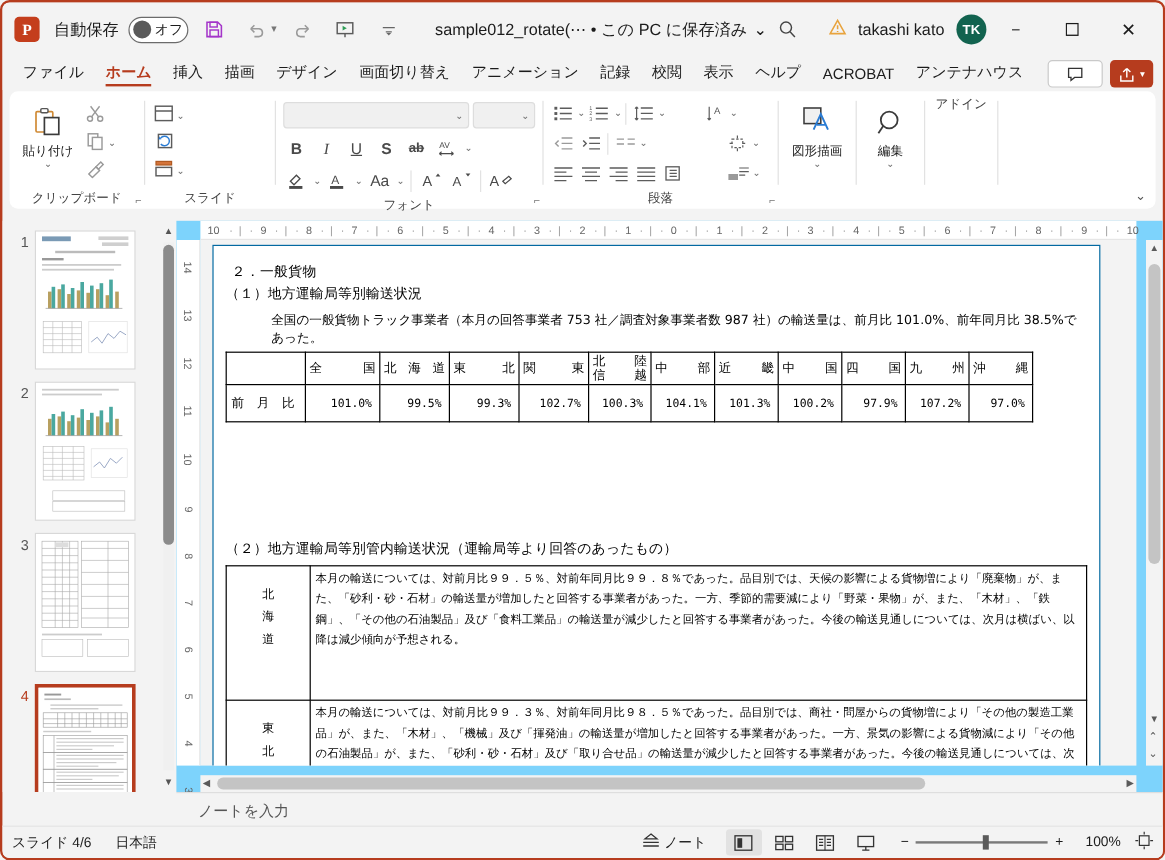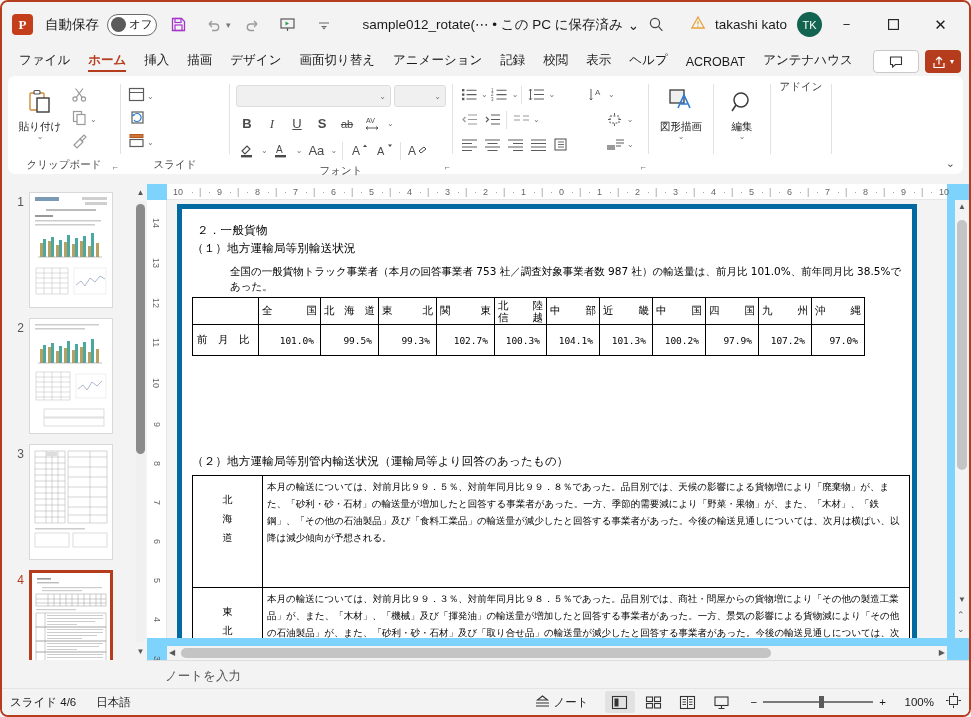--- a/index.html
+++ b/index.html
@@ -55,21 +55,21 @@
   }
   .search-btn {
     width: 34px; height: 30px; display: flex; align-items: center; justify-content: center;
     color: #444;
   }
   .warn-icon { color: #e8a33d; font-size: 15px; margin-left: 14px; }
   .user-name { font-size: 13.5px; color: #1b1b1b; margin-left: 7px; }
   .avatar {
     width: 25px; height: 25px; border-radius: 50%; background: #12634f;
     color: #fff; font-size: 11px; display: flex; align-items: center; justify-content: center;
-    margin-left: 8px; font-weight: 400;
+    margin-left: 8px; font-weight: 700;
   }
   .wbtn {
     width: 45px; height: 32px; display: flex; align-items: center; justify-content: center;
     color: #1b1b1b; font-size: 13px;
   }
   .wbtn.close { font-size: 15px; }
 
   
   .ribbon-tabs {
     height: 28px; display: flex; align-items: flex-end; padding-left: 8px;
@@ -131,21 +131,21 @@
     width: 52px; height: 22px; background: #f0f0f0; border: 1px solid #ddd; border-radius: 3px;
     display: flex; align-items: center; justify-content: flex-end; padding-right: 4px;
   }
   .fbtn {
     min-width: 22px; height: 21px; display: flex; align-items: center; justify-content: center;
     color: #4a4a4a; font-size: 13px; padding: 0 2px;
   }
   .fbtn.bold { font-weight: bold; }
   .fbtn.ital { font-style: italic; font-family: "Liberation Serif", serif; }
   .fbtn.und { text-decoration: underline; }
-  .fbtn.strike { text-decoration: line-through; font-size: 11px; }
+  .fbtn.strike { text-decoration: line-through; font-size: 11px; font-weight: bold; }
   .vsep { width: 1px; height: 18px; background: #e2e2e2; margin: 0 2px; }
 
   .para-row { display: flex; align-items: center; gap: 1px; padding: 2px 1px; }
   .pbtn {
     width: 22px; height: 21px; display: flex; align-items: center; justify-content: center;
     color: #5c5c5c;
   }
   .collapse-ribbon { position: absolute; right: 8px; bottom: 4px; color: #555; font-size: 11px; }
 
   
@@ -184,21 +184,21 @@
   }
   .rtick { position: absolute; font-size: 9px; color: #666; font-family: "Liberation Sans", sans-serif; }
   .rdot { position: absolute; font-size: 9px; color: #999; }
 
   .canvas {
     position: absolute; left: 20px; top: 16px; right: 22px; bottom: 22px;
     background: #f3f3f3; overflow: hidden;
   }
   .slide {
     position: absolute; left: 10px; top: 4px; width: 740px; height: 448px;
-    background: #fff; border: 5px solid #0369a1;
+    background: #fff; border: 1px solid #0369a1;
     font-family: "DejaVu Sans", sans-serif;
   }
   .sl-h1 { position: absolute; left: 15px; top: 14px; font-size: 11.5px; color: #000; letter-spacing: .3px; }
   .sl-h2 { position: absolute; left: 10px; top: 32px; font-size: 11.5px; color: #000; letter-spacing: .2px; }
   .sl-p { position: absolute; left: 48px; top: 55px; width: 680px; font-size: 10.5px; color: #000; line-height: 1.45; }
   .sl-h3 { position: absolute; left: 10px; top: 245px; font-size: 11.5px; color: #000; letter-spacing: .2px; }
 
   table.t1 {
     position: absolute; left: 10px; top: 88px; border-collapse: collapse;
     font-family: "DejaVu Sans Mono", monospace;
@@ -619,20 +619,21 @@
           <div style="width:30px"></div>
           <div class="pbtn">
             <svg width="19" height="15" viewBox="0 0 19 15">
                 <rect x="1" y="8" width="8" height="5" fill="#9a9a9a"></rect>
                 <path d="M10 3h8M10 6h8M10 9h5" stroke="#5c5c5c" stroke-width="1"></path>
               </svg>
           </div>
           <span class="caret">⌄</span>
         </div>
       </div>
+      <div class="grp-label">段落</div>
       <div class="dlg-launch">⌐</div>
     </div>
     <div class="grp-sep"></div>
 
     <div class="grp" style="width:64px">
       <div class="grp-body" style="justify-content:center">
         <div class="big-btn">
           <div class="big-ico">
             <svg width="34" height="30" viewBox="0 0 34 30">
                 <rect x="6" y="2" width="14" height="13" fill="#f0f0f0" stroke="#3b3b3b" stroke-width="1.3"></rect>

